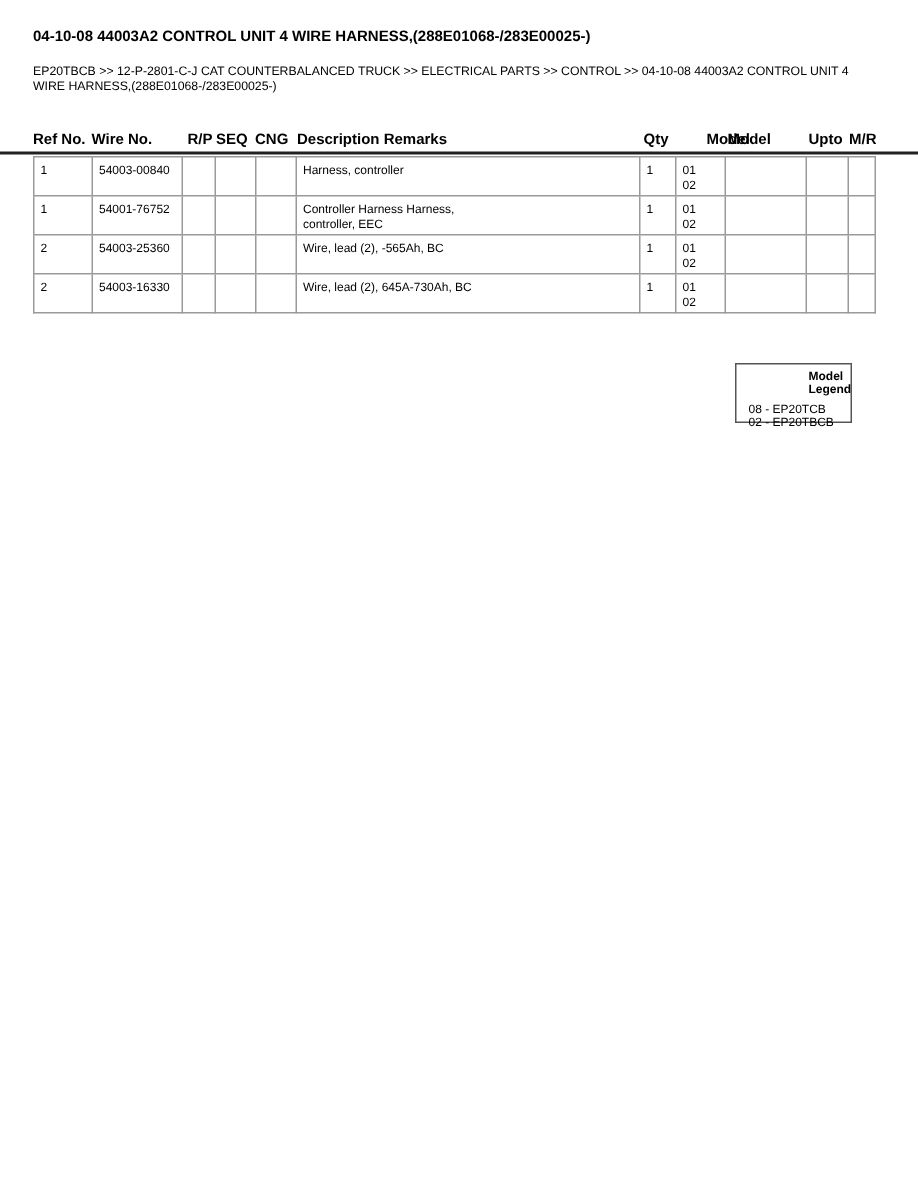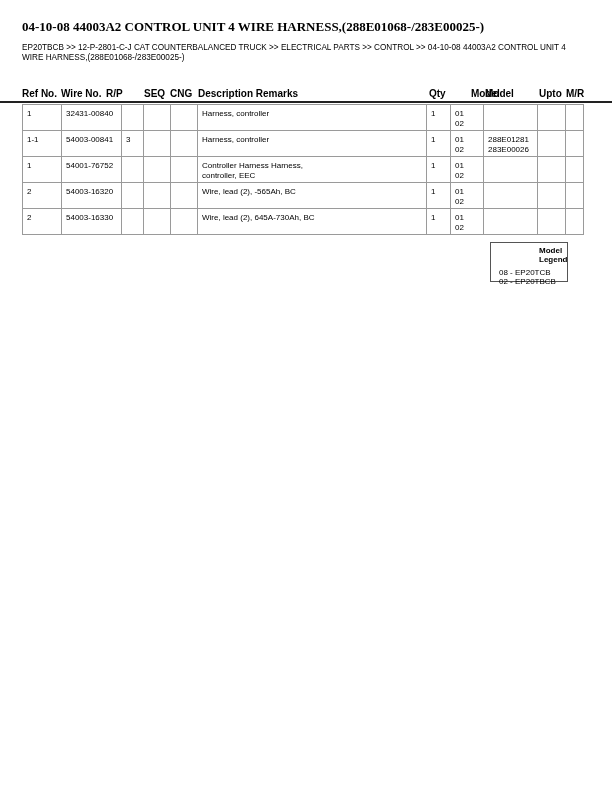--- a/index.html
+++ b/index.html
@@ -1,37 +1,37 @@
 <!DOCTYPE html>
 <html><head>
 <meta charset="utf-8">
 <style>
   html, body { margin:0; padding:0; background:#ffffff; }
   body { width:612px; height:792px; position:relative; font-family:"Liberation Sans", sans-serif; color:#000; overflow:hidden; }
-  .title { position:absolute; left:22px; top:19px; font-size:13px; font-weight:bold; letter-spacing:0;font-family:Liberation Serif, serif; }
+  .title { position:absolute; left:22px; top:19px; font-size:10px; font-weight:bold; letter-spacing:0; }
   .crumb { position:absolute; left:22px; top:43px; width:560px; font-size:8.2px; font-weight:normal; line-height:10px; }
   .hdr { position:absolute; top:88px; left:0; width:587px; height:12px; font-size:10px; font-weight:bold; }
   .hdr span { position:absolute; top:0; }
   .rule { position:absolute; left:0; top:101px; width:612px; height:2px; background:#222; }
   table.parts { position:absolute; left:22px; top:104px; border-collapse:collapse; table-layout:fixed; font-size:8px; }
   table.parts td { border:1px solid #9a9a9a; vertical-align:top; padding:4px 4px 0 4px; height:21px; line-height:10px; }
   .legend { position:absolute; left:490px; top:242px; width:78px; height:40px; border:1px solid #555; font-size:8px; padding:3px 0 0 8px; box-sizing:border-box; }
   .legend .lt { font-weight:bold; margin-bottom:4px; font-size:8px;padding-left:40px; }
   .legend div { line-height:9px; }
 </style>
 </head>
 <body>
 
 <div class="title">04-10-08 44003A2 CONTROL UNIT 4 WIRE HARNESS,(288E01068-/283E00025-)</div>
 <div class="crumb">EP20TBCB &gt;&gt; 12-P-2801-C-J CAT COUNTERBALANCED TRUCK &gt;&gt; ELECTRICAL PARTS &gt;&gt; CONTROL &gt;&gt; 04-10-08 44003A2 CONTROL UNIT 4 WIRE HARNESS,(288E01068-/283E00025-)</div>
 
 <div class="hdr">
   <span style="left:22px">Ref No.</span>
   <span style="left:61px">Wire No.</span>
-  <span style="left:106px">R/P</span>
+  <span style="left:125px">R/P</span>
   <span style="left:144px">SEQ</span>
   <span style="left:170px">CNG</span>
   <span style="left:198px">Description Remarks</span>
   <span style="left:429px">Qty</span>
   <span style="left:471px">Model</span>
   <span style="left:485px">Model</span>
   <span style="left:539px">Upto</span>
   <span style="left:566px">M/R</span>
 </div>
 <div class="rule"></div>
@@ -46,58 +46,36 @@
     <col style="width:229px">
       <col style="width:24px">
       <col style="width:33px">
       <col style="width:54px">
       <col style="width:28px">
       <col style="width:18px">
   </colgroup>
   <tbody>
     <tr>
       <td>1</td>
-      <td>32431-00840</td>
+      <td>54003-00840</td>
       <td></td>
       <td></td>
       <td></td>
       <td>
           <div>Harness, controller</div>
           <div></div>
         </td>
       <td>1</td>
       <td>
           <div>01</div>
           <div>02</div>
         </td>
       <td>
           <div></div>
           <div></div>
-        </td>
-      <td></td>
-      <td></td>
-    </tr>
-    <tr>
-      <td>1-1</td>
-      <td>54003-00841</td>
-      <td>3</td>
-      <td></td>
-      <td></td>
-      <td>
-          <div>Harness, controller</div>
-          <div></div>
-        </td>
-      <td>1</td>
-      <td>
-          <div>01</div>
-          <div>02</div>
-        </td>
-      <td>
-          <div>288E01281</div>
-          <div>283E00026</div>
         </td>
       <td></td>
       <td></td>
     </tr>
     <tr>
       <td>1</td>
       <td>54001-76752</td>
       <td></td>
       <td></td>
       <td></td>
@@ -112,21 +90,21 @@
         </td>
       <td>
           <div></div>
           <div></div>
         </td>
       <td></td>
       <td></td>
     </tr>
     <tr>
       <td>2</td>
-      <td>54003-16320</td>
+      <td>54003-25360</td>
       <td></td>
       <td></td>
       <td></td>
       <td>
           <div>Wire, lead (2), -565Ah, BC</div>
           <div></div>
         </td>
       <td>1</td>
       <td>
           <div>01</div>

